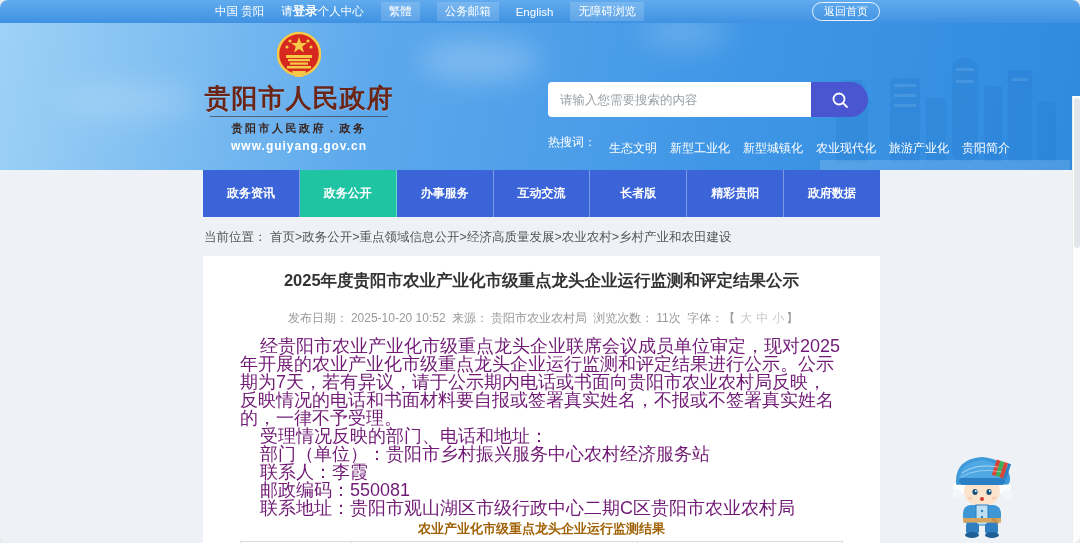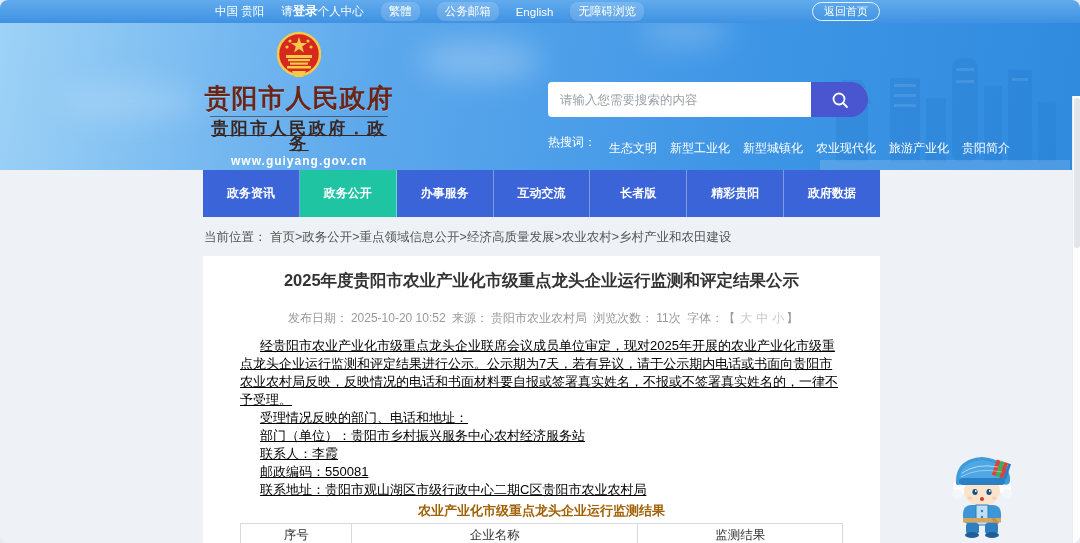--- a/index.html
+++ b/index.html
@@ -5,38 +5,38 @@
   * { margin:0; padding:0; box-sizing:border-box; }
   html,body { width:1080px; height:543px; background:#e8eaed; }
   body { font-family:"Liberation Sans","DejaVu Sans",sans-serif; }
   .page { position:relative; width:1080px; height:543px; overflow:hidden; border-radius:8px; background:#eef2f6; }
 
   
   .topbar { height:23px; background:linear-gradient(180deg,#61abee,#3f92e2); display:flex; align-items:center; }
   .topbar-inner { width:677px; margin-left:203px; display:flex; align-items:center; }
   .topbar-left { display:flex; align-items:center; gap:17px; padding-left:12px; }
   .tb-item { font-size:11.5px; color:#fff; cursor:pointer; white-space:nowrap; }
-  .tb-pill { background:rgba(255,255,255,.16); padding:2px 8px; border-radius:8px; }
+  .tb-pill { background:rgba(255,255,255,.16); padding:2px 8px; border-radius:0; }
   .tb-login b { font-size:12.5px; font-weight:bold; }
   .tb-home { margin-left:auto; font-size:11px; color:#fff; border:1px solid rgba(255,255,255,.85); border-radius:10px; padding:1px 11px; cursor:pointer; }
 
   
   .header { position:relative; height:147px; overflow:hidden;
             background:linear-gradient(100deg,#9ed2f6 0%,#5ca8ec 35%,#3f96e6 68%,#2f8ade 100%); }
   .cloud { position:absolute; border-radius:50%; background:rgba(255,255,255,.5); filter:blur(14px); }
   .c1 { width:120px; height:40px; left:420px; top:18px; opacity:.5; }
   .c2 { width:90px; height:30px; left:640px; top:-6px; opacity:.4; }
   .c3 { width:140px; height:36px; left:60px; top:60px; opacity:.35; }
   .cityscape { position:absolute; right:10px; bottom:0; opacity:.8; }
 
   .logo { position:absolute; left:203px; top:8px; width:192px; text-align:center; }
   .emblem { display:block; margin:0 auto 2px; }
   .site-title { font-size:26px; font-weight:bold; color:#6b2516; letter-spacing:1px; line-height:30px; text-shadow:0 1px 0 rgba(255,255,255,.25); }
   .site-divider { width:178px; height:1px; margin:3px auto 4px; background:rgba(60,30,20,.55); }
-  .site-subtitle { font-size:17px; font-weight:bold; color:#3a2620; letter-spacing:2.5px; line-height:15px;text-decoration:underline; }
+  .site-subtitle { font-size:11px; font-weight:bold; color:#3a2620; letter-spacing:2.5px; line-height:15px; }
   .site-url { font-size:12px; font-weight:bold; color:#fff; letter-spacing:1px; line-height:17px; margin-top:2px; }
 
   .search-area { position:absolute; left:548px; top:59px; width:320px; }
   .search-row { display:flex; height:35px; }
   .search-input { flex:1; border:none; outline:none; border-radius:4px 0 0 4px; padding:12px 12px; font-size:12.5px; color:#333; background:#fff; font-family:inherit; }
   .search-input::placeholder { color:#9aa0a6; }
   .search-btn { width:57px; border:none; background:#4a55d0; border-radius:0 18px 18px 0; display:flex; align-items:center; justify-content:center; cursor:pointer; }
   .hot-row { display:flex; align-items:center; gap:13px; margin-top:11px; font-size:12px; color:#fff; white-space:nowrap; }
   .hot-item { cursor:pointer;margin-top:12px; }
 
@@ -49,21 +49,21 @@
   
   .breadcrumb { margin-left:203px; width:677px; padding:12px 1px 10px; font-size:12.5px; color:#555; }
 
   
   .card { margin-left:203px; width:677px; background:#fff; padding:12px 37px 60px; min-height:320px; }
   .art-title { text-align:center; font-size:16.5px; font-weight:bold; color:#333; line-height:24px; }
   .art-meta { text-align:center; font-size:12px; color:#999; margin-top:18px; line-height:16px; }
   .art-meta .seg { margin:0 3px; }
   .art-meta .fsize { color:#c8c8c8; margin:0 2px; cursor:pointer; }
   .art-body { margin-top:11px; }
-  .art-body p { font-size:13px; color:#000000; line-height:18px; text-indent:20px;text-decoration:underline; }
+  .art-body p { font-size:18px; color:#701a75; line-height:18px; text-indent:20px; }
   .table-caption { text-align:center; font-size:13px; font-weight:bold; color:#a16207; margin-top:3px; line-height:17px; }
   table.result { width:100%; border-collapse:collapse; margin-top:4px; }
   table.result th, table.result td { border:1px solid #d9d9d9; font-size:12.5px; color:#333; text-align:center; font-weight:normal; height:24px; padding:2px 4px; }
   table.result th { height:23px; }
   .col-no { width:18.5%; } .col-name { width:47.5%; } .col-result { width:34%; }
 
   
   .mascot { position:absolute; left:946px; top:447px; }
   .scrollbar { position:absolute; right:0; top:96px; width:8px; height:447px; background:#fdfdfd; border-left:1px solid #ececec; }
   .scroll-handle { position:absolute; top:2px; left:1px; width:6px; height:150px; border-radius:3px; background:#e2e5e9; }

